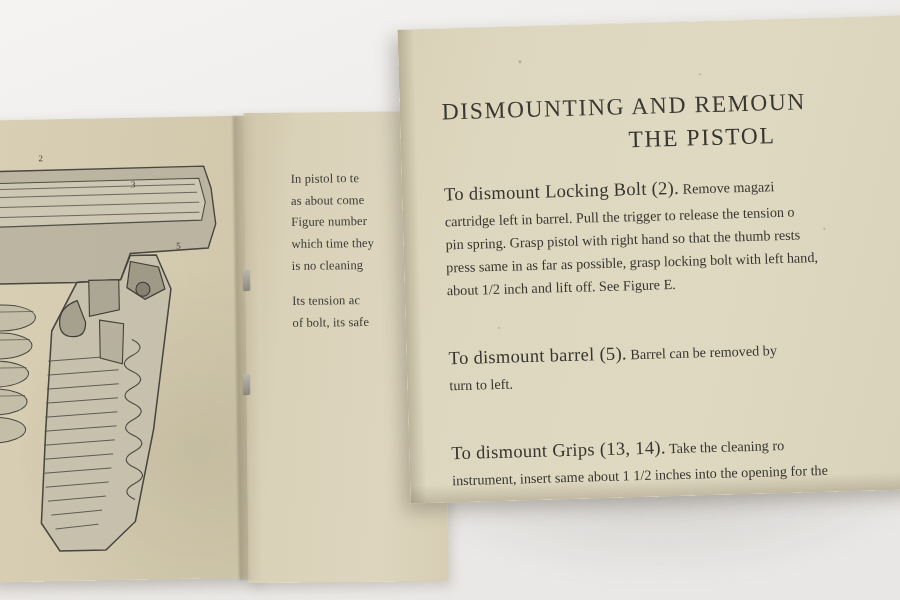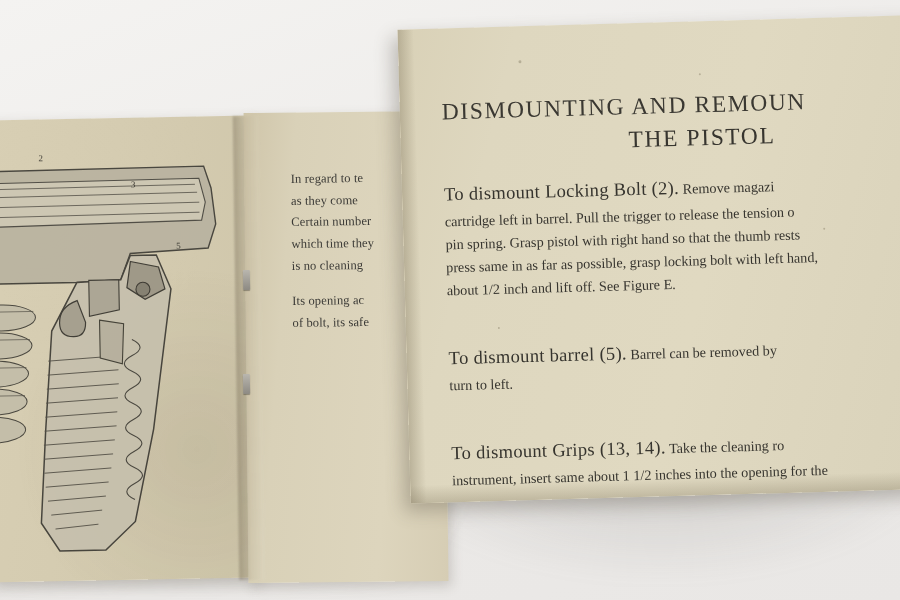--- a/index.html
+++ b/index.html
@@ -264,28 +264,28 @@
       <g fill="#2f2d28" font-family="Liberation Serif, serif" font-size="9">
         <text x="60" y="30">2</text>
         <text x="152" y="58">3</text>
         <text x="196" y="120">5</text>
       </g>
     </svg>
   </div>
 
   <div class="left-text">
     <p>
-      <span>In regard to te</span><br>
-      <span>as they come</span><br>
-      <span>Certain number</span><br>
+      <span>In pistol to te</span><br>
+      <span>as about come</span><br>
+      <span>Figure number</span><br>
       <span>which time they</span><br>
       <span>is no cleaning</span>
     </p>
     <p>
-      <span>Its opening ac</span><br>
+      <span>Its tension ac</span><br>
       <span>of bolt, its safe</span>
     </p>
   </div>
 
   <div class="fg-page">
     <div class="edge-dark"></div>
     <div class="edge-bottom"></div>
 
     <div class="speck" style="left:120px;top:34px;width:3px;height:3px;"></div>
     <div class="speck" style="left:300px;top:52px;width:2px;height:2px;"></div>

